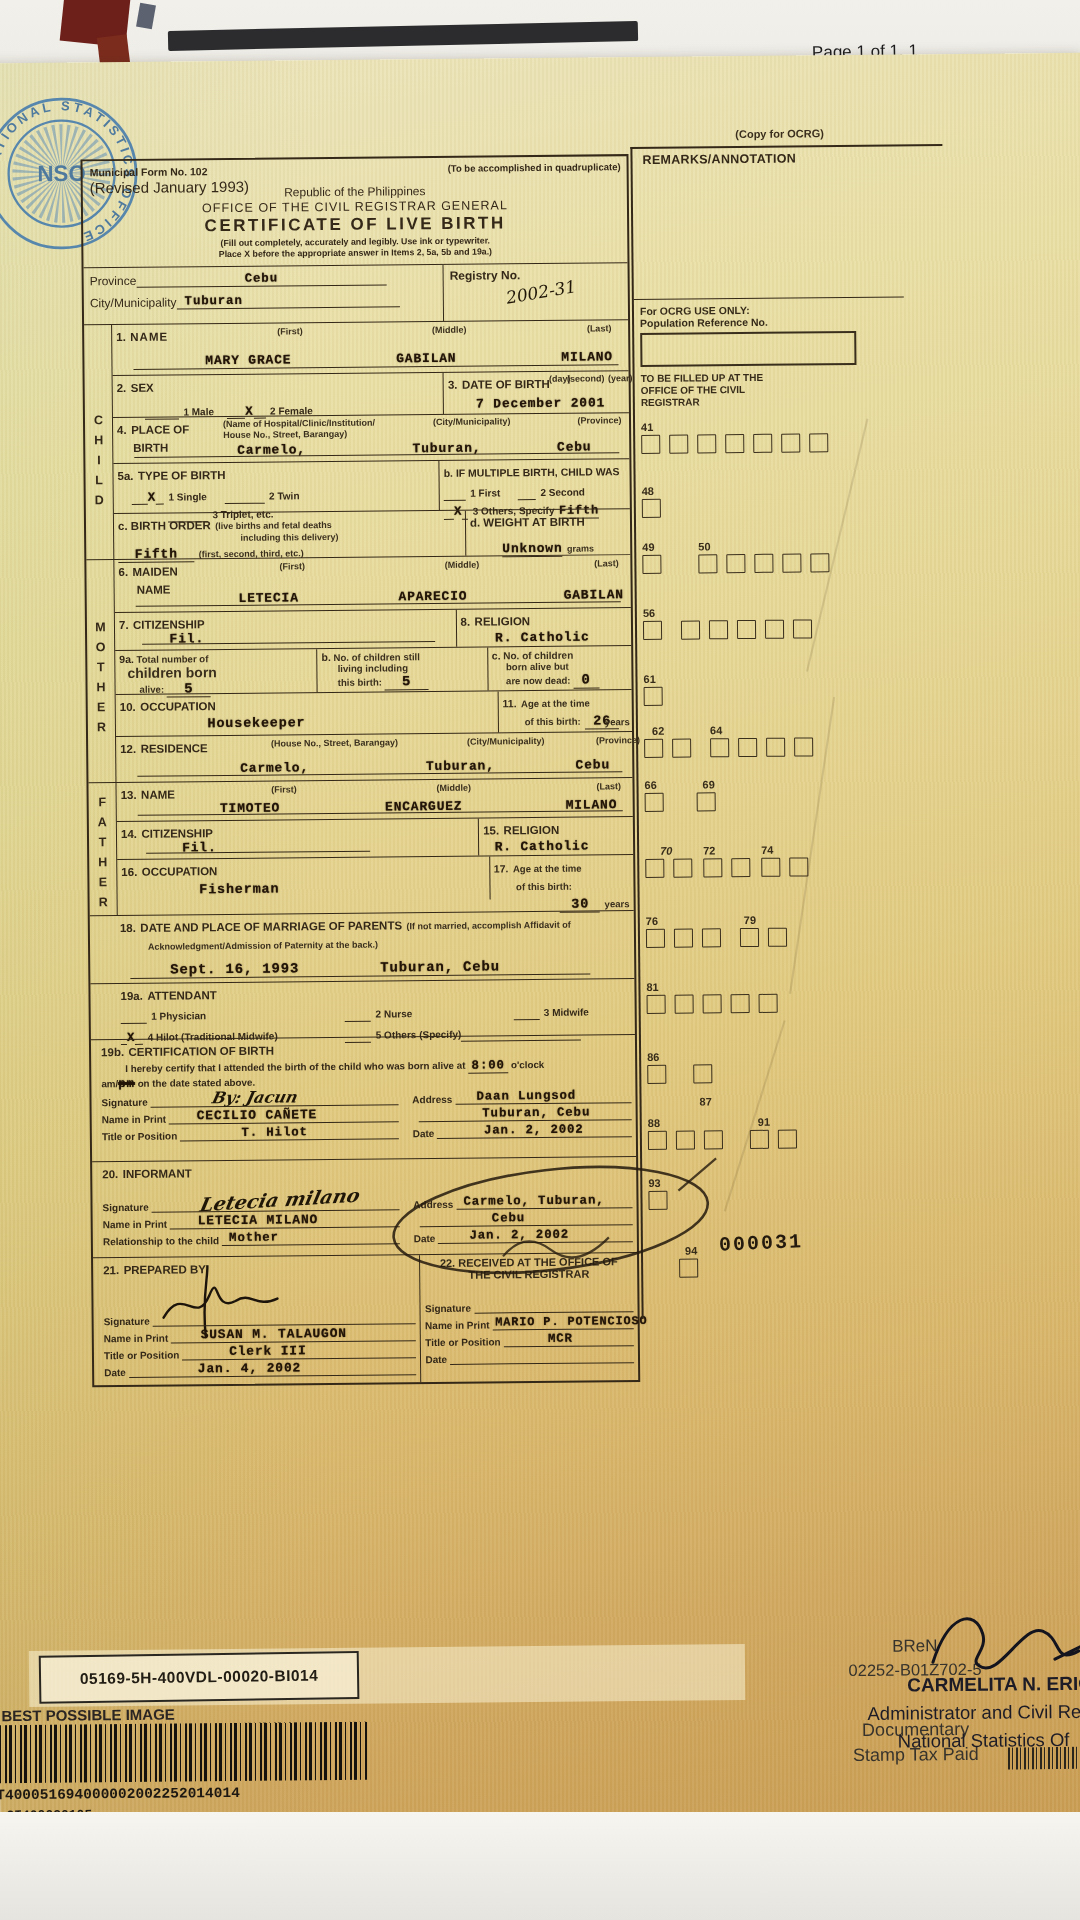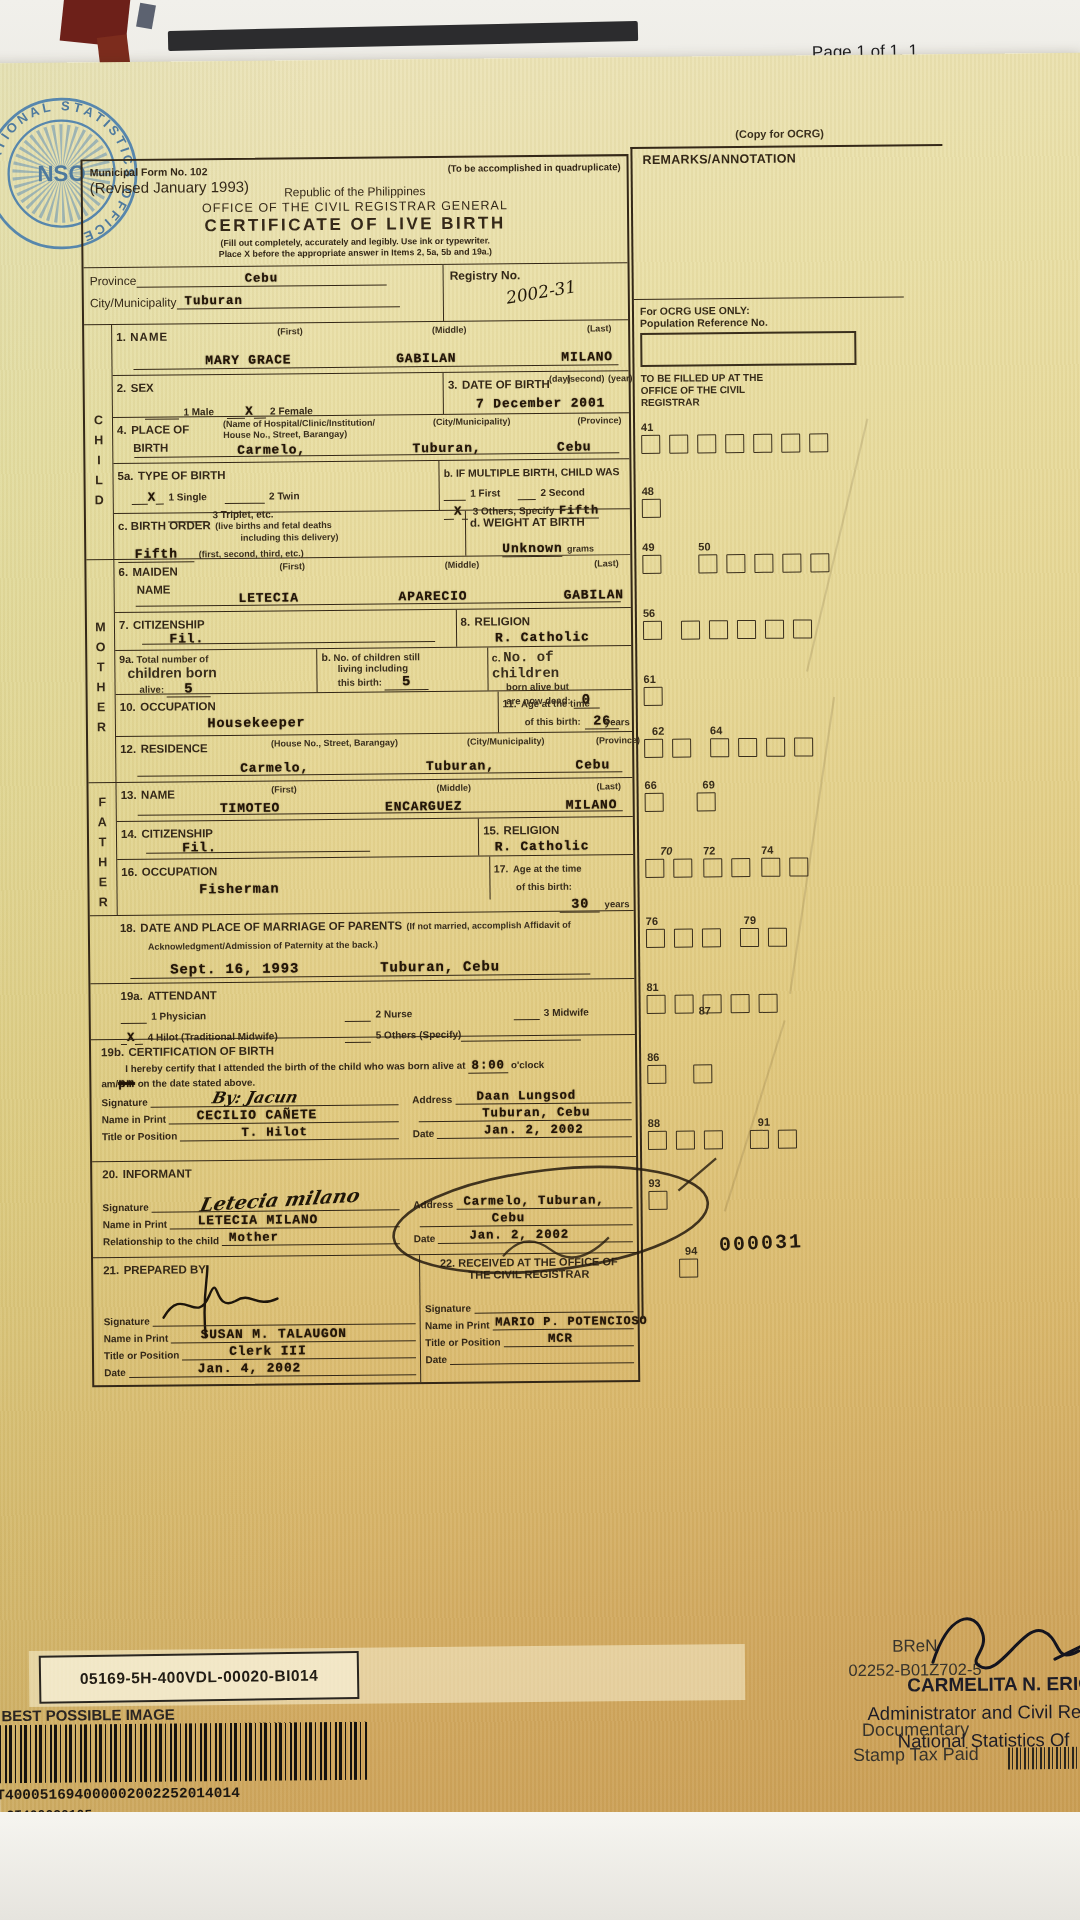--- a/index.html
+++ b/index.html
@@ -311,21 +311,21 @@
             </div>
             <div class="cell cbl" style="width:33%;">
               <span class="num" style="font-size:10.5px;">b.</span>
               <span class="sub" style="font-size:9.6px;">No. of children still</span><br>
               <span class="sub" style="font-size:9.6px;margin-left:16px;">living including</span><br>
               <span class="sub" style="font-size:9.6px;margin-left:16px;">this birth:</span>
               <span class="typed bl-line" style="width:44px;text-align:center;font-size:14px;">5</span>
             </div>
             <div class="cell cbl" style="width:28%;">
               <span class="num" style="font-size:10.5px;">c.</span>
-              <span class="sub" style="font-size:14px;font-family:Liberation Mono, monospace;">No. of children</span><br>
+              <span class="sub" style="font-size:10px;">No. of children</span><br>
               <span class="sub" style="font-size:9.6px;margin-left:14px;">born alive but</span><br>
               <span class="sub" style="font-size:9.6px;margin-left:14px;">are now dead:</span>
               <span class="typed bl-line" style="width:26px;text-align:center;font-size:14px;">0</span>
             </div>
           </div>
 
           <div class="row" style="height:42px;">
             <div class="cell" style="width:74%;">
               <span class="num">10.</span>
               <span class="num">OCCUPATION</span>
@@ -716,21 +716,21 @@
       <div class="onum" style="left:6px;top:832px;">81</div>
       <div class="brow" style="left:6px;top:846px;">
           <div class="bx"></div>
           <div class="bx"></div>
           <div class="bx"></div>
           <div class="bx"></div>
           <div class="bx"></div>
         </div>
 
       <div class="onum" style="left:6px;top:902px;">86</div>
-      <div class="onum" style="left:58px;top:856px;text-align:center;">87</div>
+      <div class="onum" style="left:58px;top:947px;text-align:center;">87</div>
       <div class="brow" style="left:6px;top:916px;">
           <div class="bx"></div>
         </div>
       <div class="brow" style="left:52px;top:916px;">
           <div class="bx"></div>
         </div>
 
       <div class="onum" style="left:6px;top:968px;">88</div>
       <div class="onum" style="left:116px;top:968px;">91</div>
       <div class="brow" style="left:6px;top:982px;">

